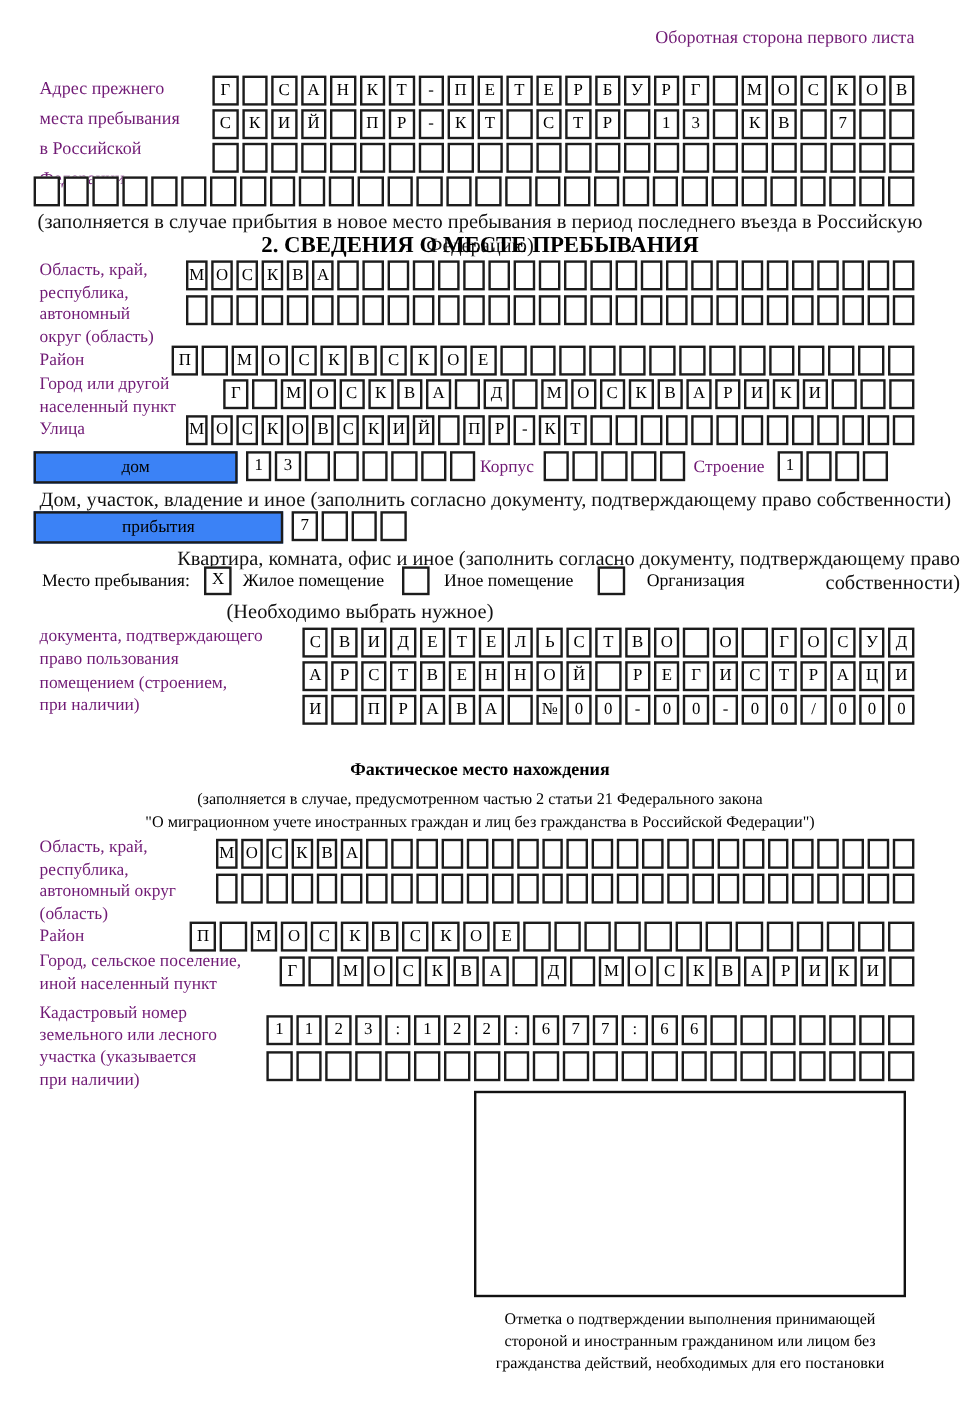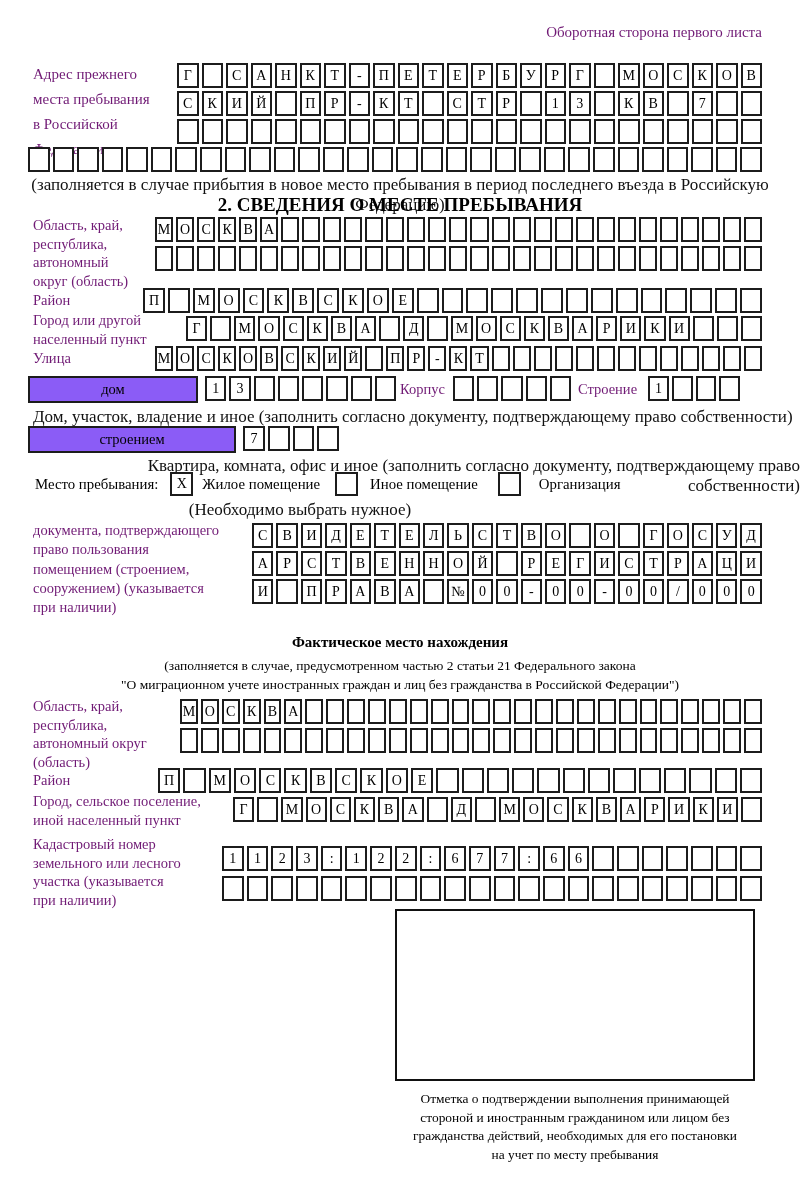--- a/index.html
+++ b/index.html
@@ -12,21 +12,21 @@
   .note{font-size:17px;color:#111;}
   .center{text-align:center;}
   .bold{font-weight:bold;}
   .cells{display:flex;gap:3px;}
   .cell{
     flex:1;height:25px;box-sizing:border-box;border:2px solid #1c1c1c;background:#fff;
     display:flex;align-items:center;justify-content:center;
     font-size:14px;line-height:1;color:#000;
   }
   .wide-box{
-    box-sizing:border-box;border:2px solid #1c1c1c;height:27px;background:#8b5cf6;
+    box-sizing:border-box;border:2px solid #1c1c1c;height:27px;background:#3b82f6;
     display:flex;align-items:center;justify-content:center;font-size:14.5px;font-family:Liberation Serif, serif;
   }
   .chk{
     display:inline-flex;box-sizing:border-box;width:23px;height:24px;border:2px solid #1c1c1c;
     align-items:center;justify-content:center;font-size:14px;background:#fff;flex:none;
   }
   .mesto-row{display:flex;align-items:center;font-size:14.8px;}
   .line{white-space:nowrap;}
   .lh25 .line{line-height:25.1px;}
   .lh19 .line{line-height:18.7px;}
@@ -341,21 +341,21 @@
   </div>
 <div class="abs lbl" style="left:578px;top:381px;">Строение</div>
 <div class="abs cells" style="left:648px;top:376px;width:92px;">
     <div class="cell">1</div>
     <div class="cell"></div>
     <div class="cell"></div>
     <div class="cell"></div>
   </div>
 <div class="abs note" style="left:33px;top:407px;">Дом, участок, владение и иное (заполнить согласно документу, подтверждающему право собственности)</div>
 
-<div class="abs wide-box" style="left:28px;top:426px;width:208px;">строением</div>
+<div class="abs wide-box" style="left:28px;top:426px;width:208px;">прибытия</div>
 <div class="abs cells" style="left:243px;top:426px;width:96px;">
     <div class="cell">7</div>
     <div class="cell"></div>
     <div class="cell"></div>
     <div class="cell"></div>
   </div>
 <div class="abs note" style="left:33px;top:456px;text-align:right;">Квартира, комната, офис и иное (заполнить согласно документу, подтверждающему право собственности)</div>
 
 <div class="abs mesto-row" style="left:35px;top:472px;">
   <span style="margin-right:12px;">Место пребывания:</span>
@@ -365,21 +365,20 @@
   <span style="margin-right:20px;">Иное помещение</span>
   <span class="chk" style="margin-right:18px;"></span>
   <span>Организация</span>
 </div>
 <div class="abs note center" style="left:150px;top:500px;width:300px;">(Необходимо выбрать нужное)</div>
 
 <div class="abs lbl lh193" style="left:33px;top:521px;width:218px;">
     <div class="line">документа, подтверждающего</div>
     <div class="line">право пользования</div>
     <div class="line">помещением (строением,</div>
-    <div class="line">сооружением) (указывается</div>
     <div class="line">при наличии)</div>
   </div>
 <div class="abs cells" style="left:252px;top:523px;width:510px;">
     <div class="cell">С</div>
     <div class="cell">В</div>
     <div class="cell">И</div>
     <div class="cell">Д</div>
     <div class="cell">Е</div>
     <div class="cell">Т</div>
     <div class="cell">Е</div>
@@ -628,14 +627,13 @@
     <div class="cell"></div>
     <div class="cell"></div>
     <div class="cell"></div>
   </div>
 
 <div class="abs stamp-box" style="left:395px;top:909px;width:360px;height:172px;"></div>
 <div class="abs lh19 center" style="left:388px;top:1090px;width:374px;font-size:13.4px;">
     <div class="line">Отметка о подтверждении выполнения принимающей</div>
     <div class="line">стороной и иностранным гражданином или лицом без</div>
     <div class="line">гражданства действий, необходимых для его постановки</div>
-    <div class="line">на учет по месту пребывания</div>
   </div>
 
 </body></html>

